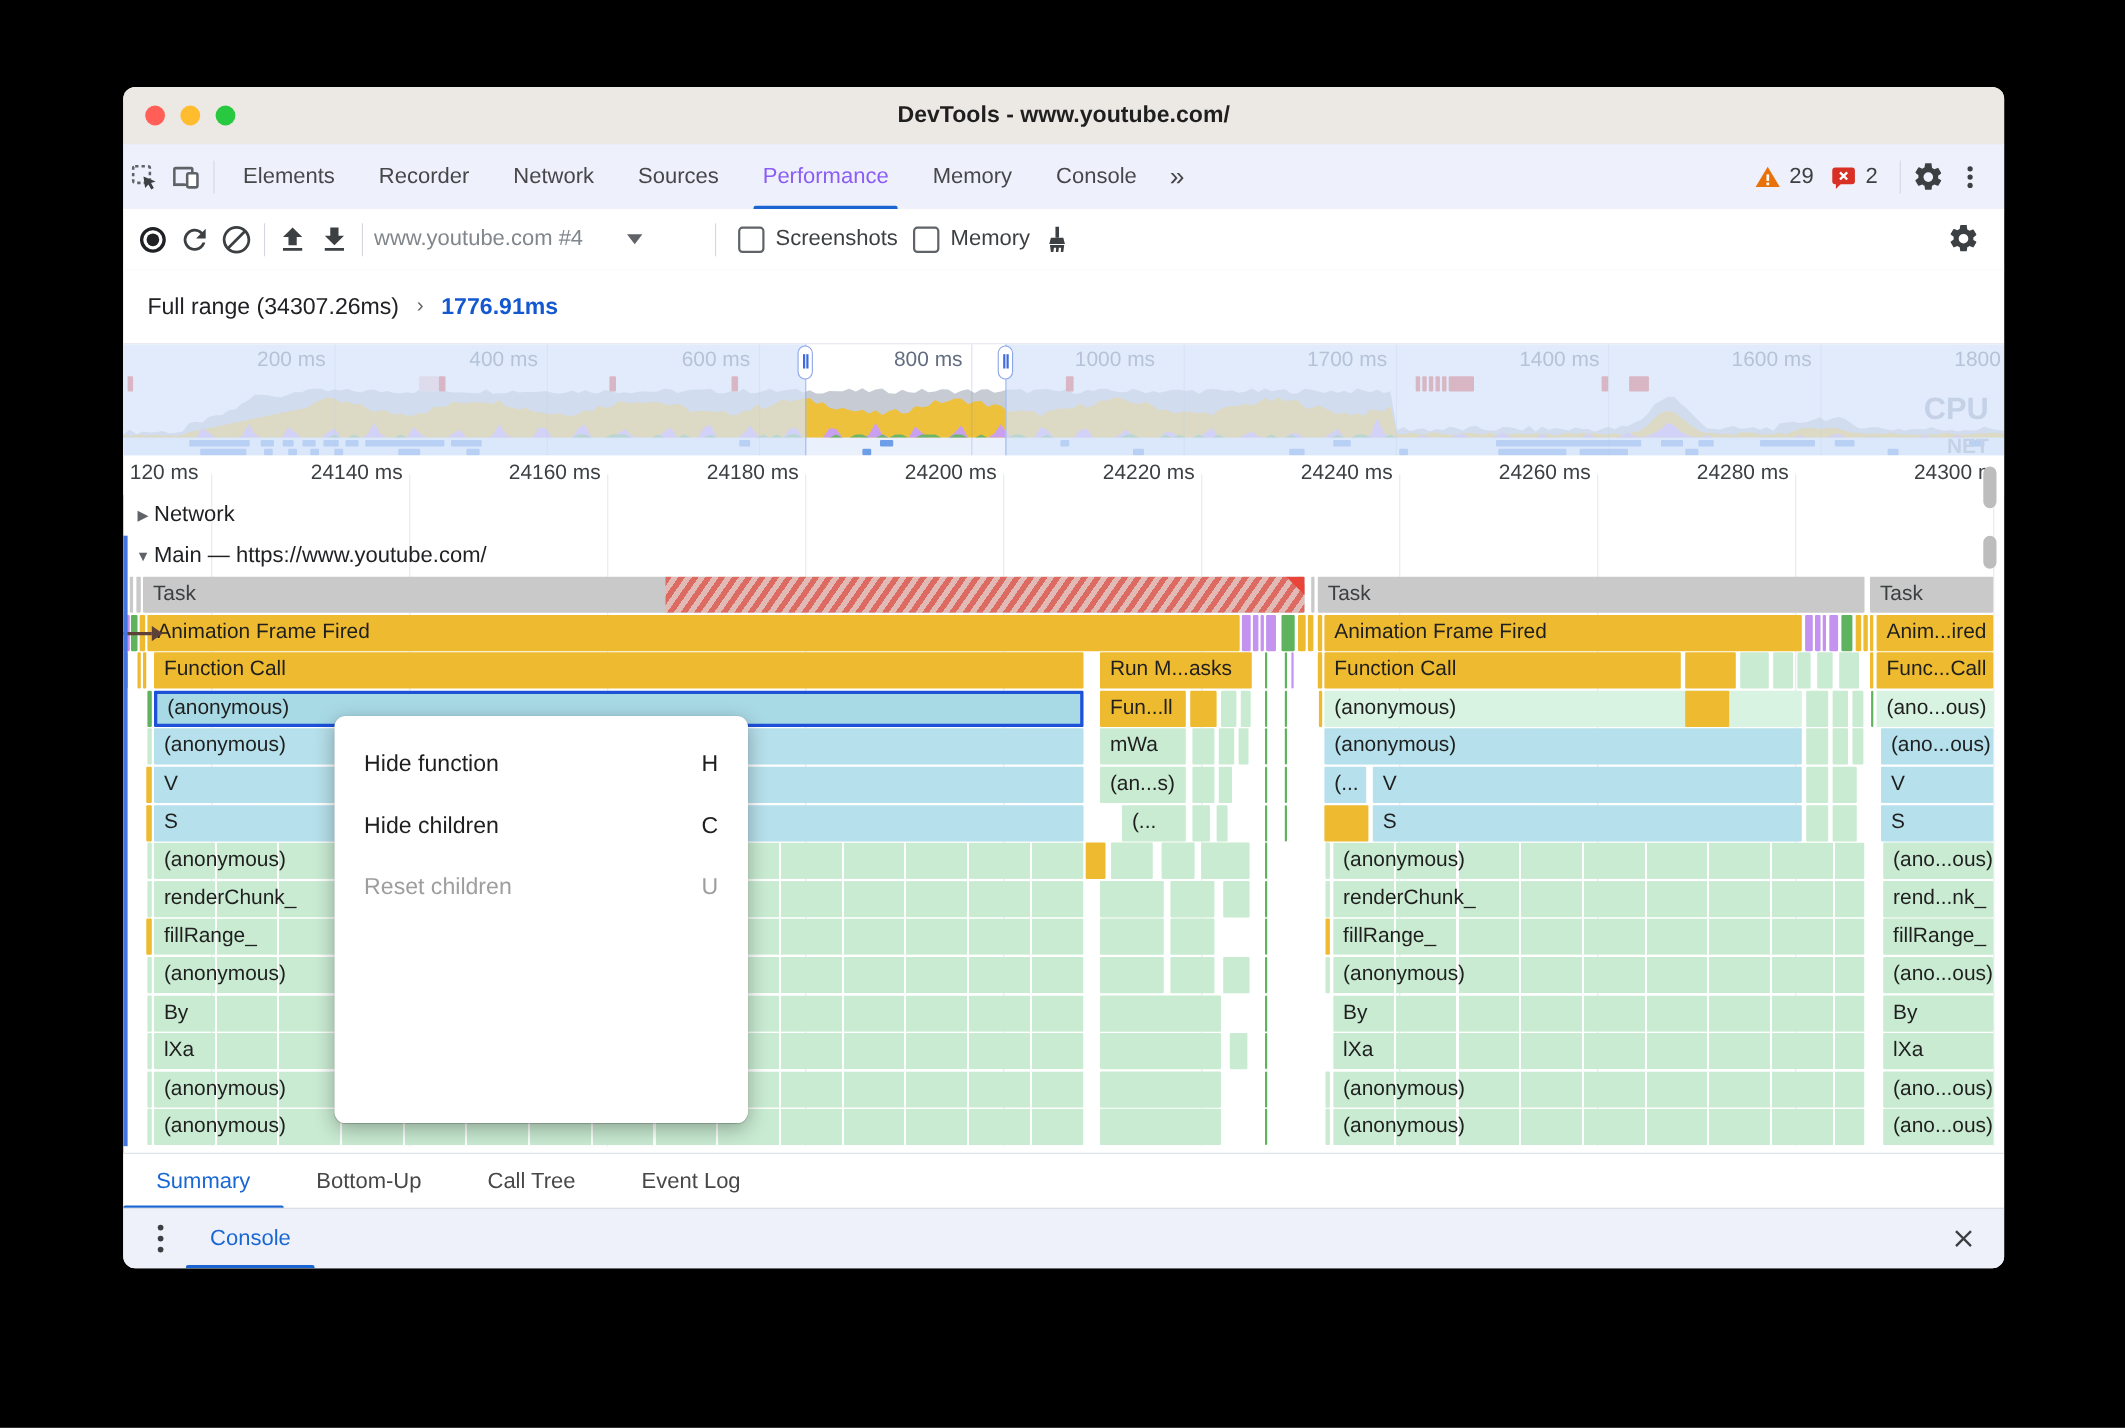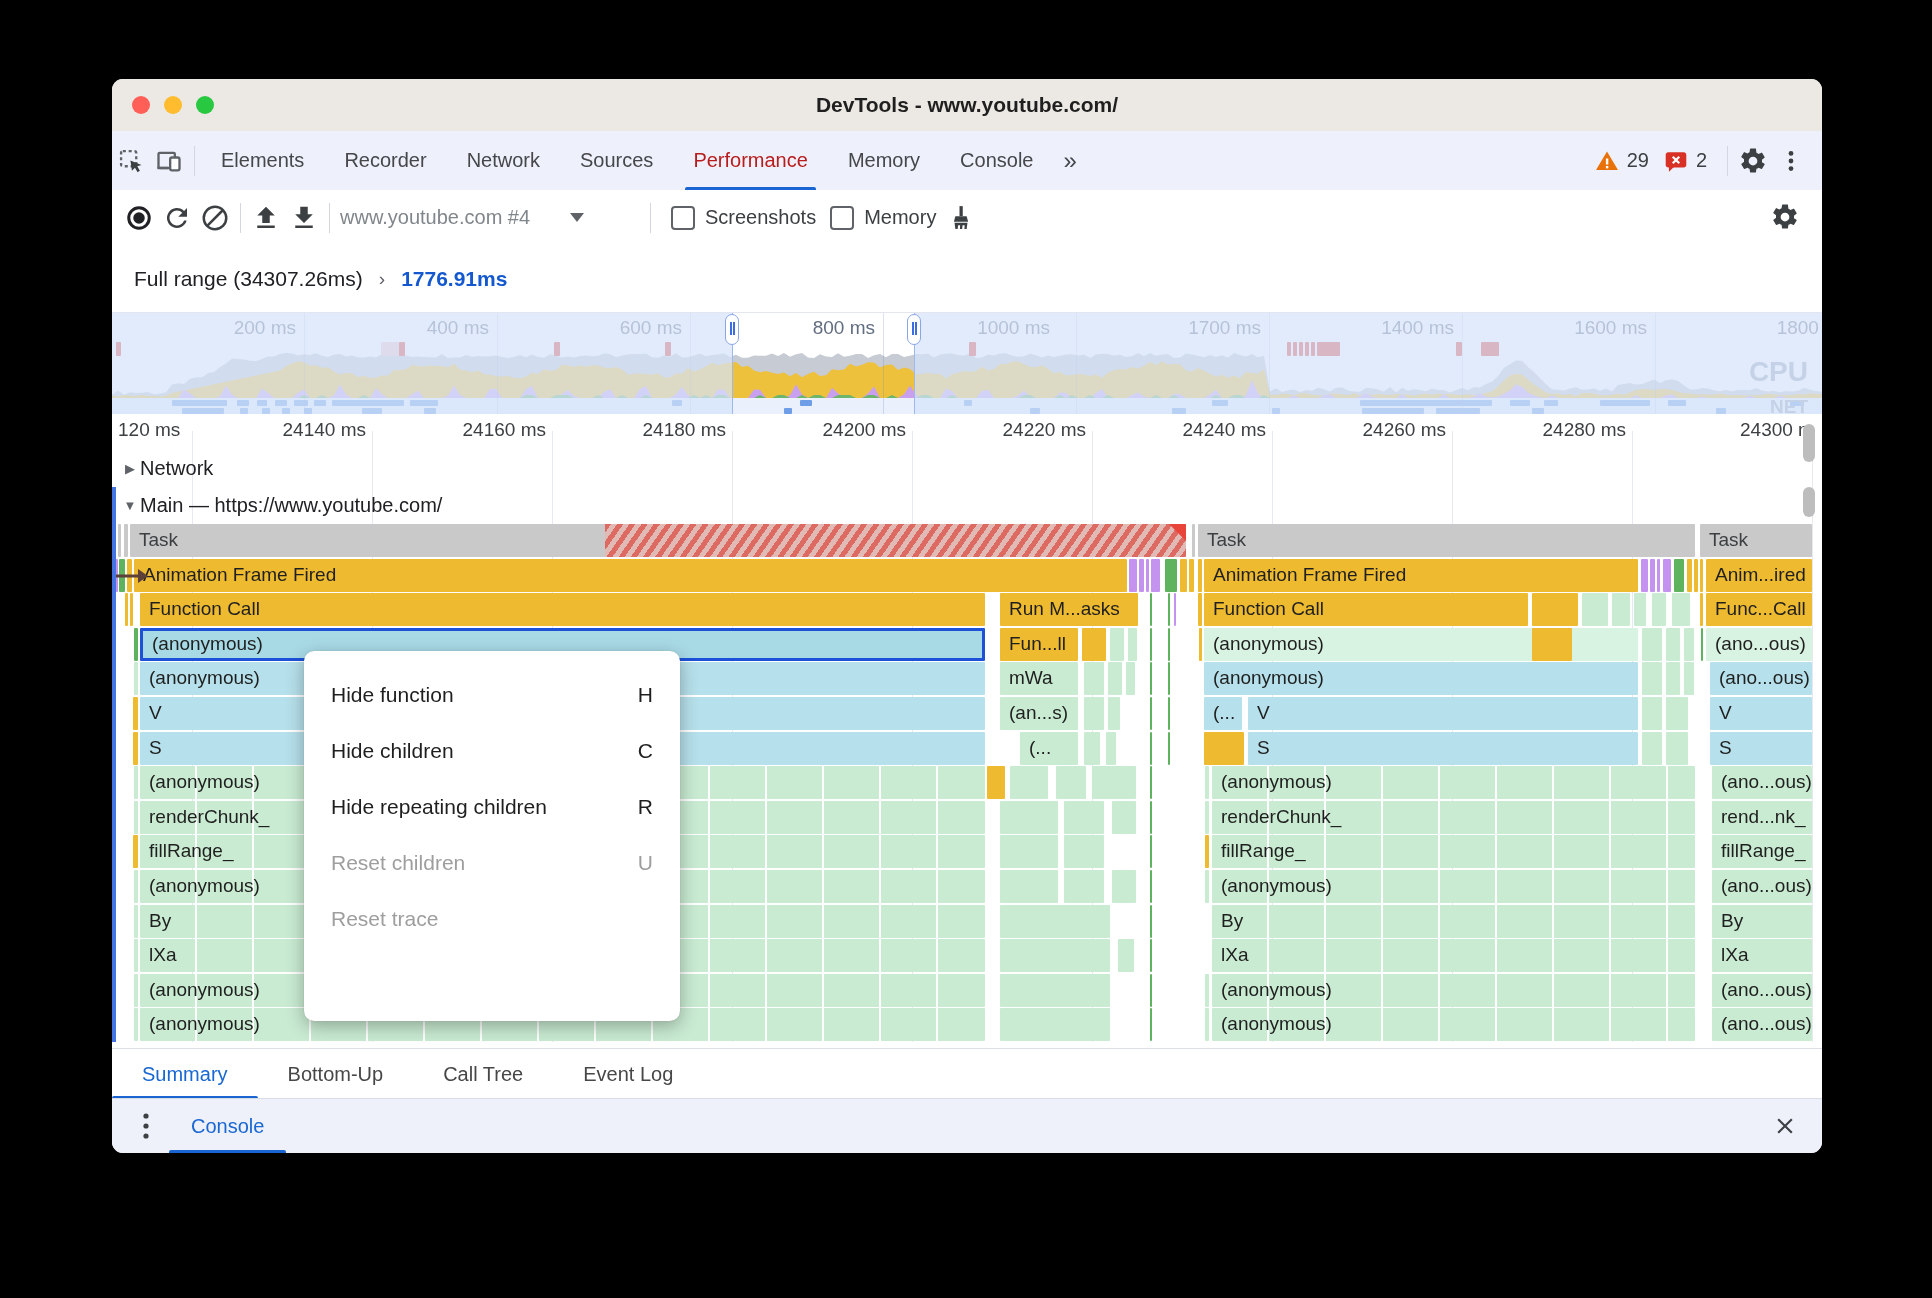--- a/index.html
+++ b/index.html
@@ -10,21 +10,21 @@
   
   .titlebar{position:absolute;left:0;top:0;right:0;height:52px;background:#ece9e4;border-bottom:1px solid #d6d2cb}
   .tl{position:absolute;top:17px;width:18px;height:18px;border-radius:50%}
   .tl.red{left:20px;background:#ff5f57}.tl.yel{left:52px;background:#febc2e}.tl.grn{left:84px;background:#28c840}
   .wtitle{height:52px;line-height:52px;text-align:center;font-weight:bold;font-size:21px;color:#1f1f1f}
   
   .tabbar{position:absolute;left:0;top:52px;right:0;height:59px;background:#eef1fb;display:flex;align-items:center;border-bottom:1px solid #e2e5ee}
   .iconbtn{display:flex;align-items:center;justify-content:center;width:38px;height:38px;flex:0 0 auto}
   .vsep{width:1px;height:30px;background:#d4d7e0;margin:0 6px;flex:0 0 auto}
   .tab{padding:0 20px;font-size:20px;color:#45474a;height:59px;line-height:59px;position:relative;flex:0 0 auto;white-space:nowrap}
-  .tab.sel{color:#b91c1c}
+  .tab.sel{color:#8b5cf6}
   .tab.sel::after{content:"";position:absolute;left:12px;right:12px;bottom:0;height:3px;background:#1a65d2;border-radius:2px 2px 0 0}
   .more-tabs{font-size:24px;color:#45474a;padding:0 10px}
   .tab-right{margin-left:auto;display:flex;align-items:center;padding-right:12px}
   .count{font-size:20px;color:#3c4043;margin:0 14px 0 7px}
   
   .toolbar{position:absolute;left:0;top:111px;right:0;height:55px;background:#fff;border-bottom:1px solid #ececec;display:flex;align-items:center;padding-left:8px}
   .checkbox{width:20px;height:20px;border:2px solid #5f6368;border-radius:4px;background:#fff;margin:0 10px 0 14px;flex:0 0 auto}
   .cklabel{font-size:20px;color:#3c4043}
   .history{display:flex;align-items:center;margin:0 4px;min-width:300px}
   .history .val{font-size:20px;color:#80868b;margin-right:40px}
@@ -527,31 +527,23 @@
 
   <div class="menu" id="menu">
       <div class="mi">
         <span>Hide function</span>
         <span class="sc">H</span>
       </div>
       <div class="mi">
         <span>Hide children</span>
         <span class="sc">C</span>
       </div>
-      <div class="mi">
-        <span>Hide repeating children</span>
-        <span class="sc">R</span>
-      </div>
       <div class="mi dis">
         <span>Reset children</span>
         <span class="sc">U</span>
-      </div>
-      <div class="mi dis">
-        <span>Reset trace</span>
-        <span class="sc"></span>
       </div>
     </div>
 
   <div class="btabs" id="btabs">
       <div class="btab sel">Summary</div>
       <div class="btab">Bottom-Up</div>
       <div class="btab">Call Tree</div>
       <div class="btab">Event Log</div>
     </div>
 

